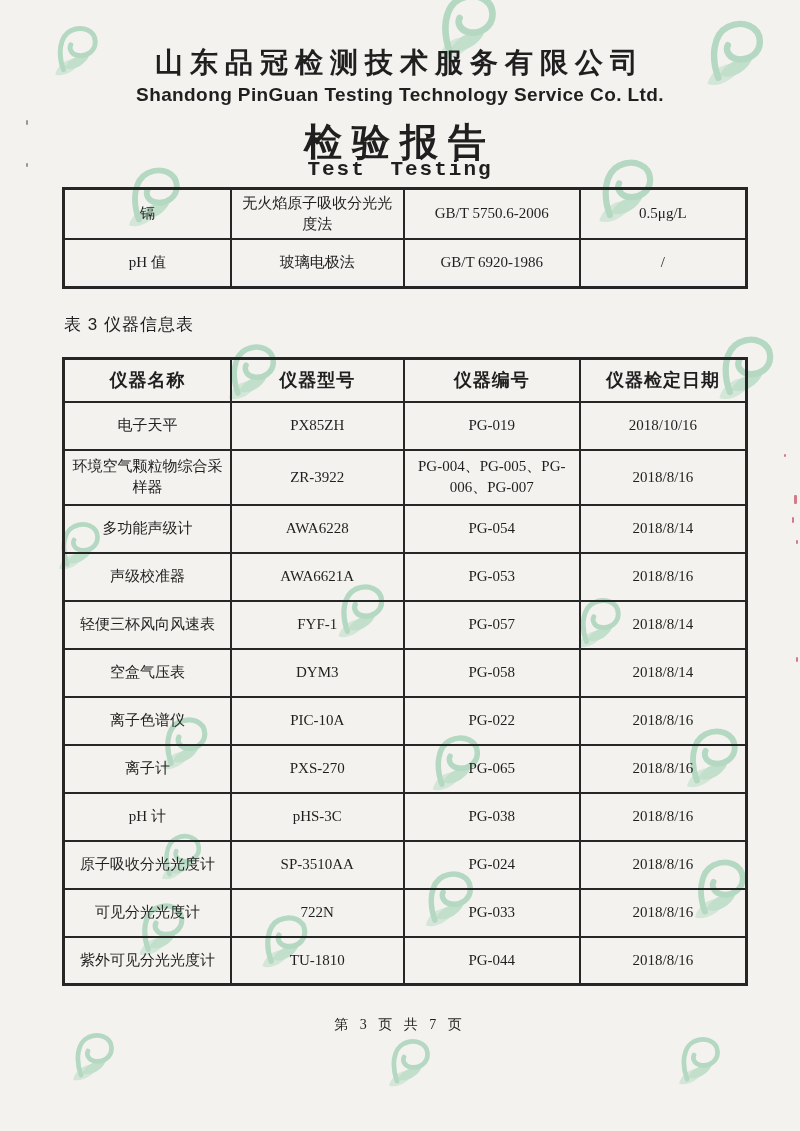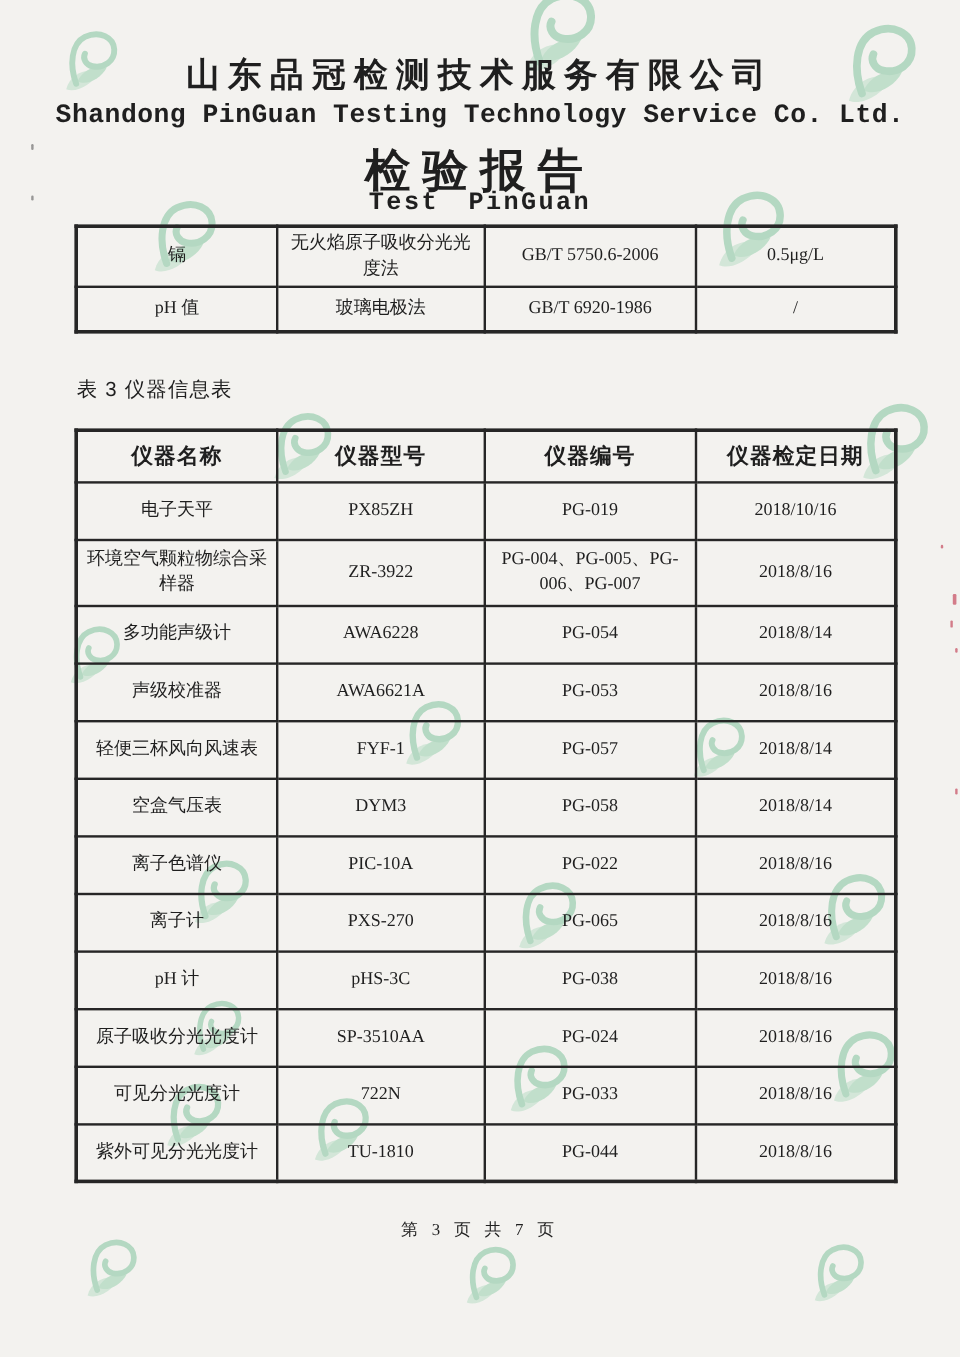--- a/index.html
+++ b/index.html
@@ -30,22 +30,22 @@
   #content{position:absolute;inset:0;z-index:1;}
 
   .center{left:0;right:0;text-align:center;position:absolute;}
   .company-cn{
     top:44px;
     font-family:"Liberation Sans","DejaVu Sans",sans-serif;
     font-weight:bold;font-size:28px;letter-spacing:7px;
   }
   .company-en{
     top:84px;
-    font-family:Liberation Mono, monospace;
-    font-weight:bold;font-size:22px;letter-spacing:.4px;
+    font-family:Liberation Sans, sans-serif;
+    font-weight:bold;font-size:19px;letter-spacing:.4px;
   }
   .title-cn{
     top:117px;
     font-family:"Liberation Sans","DejaVu Sans",sans-serif;
     font-weight:bold;font-size:38px;letter-spacing:10px;
   }
   .title-en{
     top:158px;
     font-family:"Liberation Mono","DejaVu Sans Mono",monospace;
     font-weight:bold;font-size:21px;letter-spacing:2px;word-spacing:10px;
@@ -62,21 +62,21 @@
     font-size:15px;line-height:21px;
     padding:2px 6px;
     overflow:hidden;
   }
   table{border:3px solid var(--line);}
   th{
     font-family:"Liberation Sans","DejaVu Sans",sans-serif;
     font-weight:bold;font-size:18px;letter-spacing:1px;
   }
   #table1{top:187px;}
-  #table1 tr{height:38px;}
+  #table1 tr{height:49px;}
   #table1 tr:nth-child(1){height:50px;}
   #table3{top:357px;}
   #table3 thead tr{height:43px;}
   #table3 tbody tr{height:48px;}
   #table3 tbody tr:nth-child(2){height:55px;}
 
   .caption{
     position:absolute;left:64px;top:313px;
     font-family:"Liberation Sans","DejaVu Sans",sans-serif;
     font-weight:normal;font-size:17px;letter-spacing:1px;
@@ -208,21 +208,21 @@
         <svg viewBox="0 0 100 100">
           <use href="#logo"></use>
         </svg>
       </div>
     </div>
 
   <div id="content">
     <div class="center company-cn">山东品冠检测技术服务有限公司</div>
     <div class="center company-en">Shandong PinGuan Testing Technology Service Co. Ltd.</div>
     <div class="center title-cn">检验报告</div>
-    <div class="center title-en">Test PinGuan</div>
+    <div class="center title-en">Test Testing</div>
 
     <table id="table1">
       <colgroup>
           <col style="width:24.5%">
           <col style="width:25.3%">
           <col style="width:25.8%">
           <col style="width:24.4%">
         </colgroup>
       <tbody>
           <tr>

